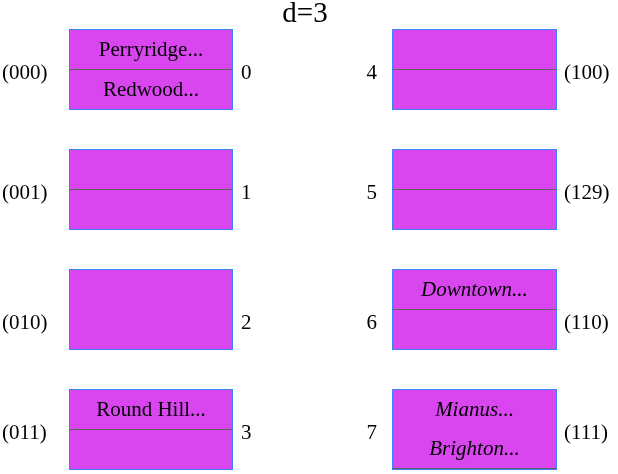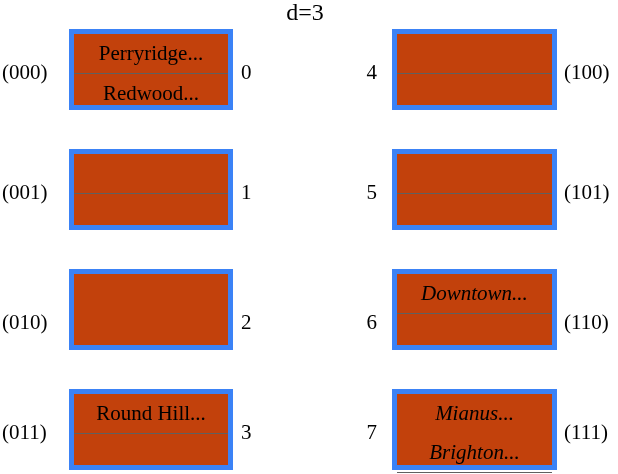--- a/index.html
+++ b/index.html
@@ -15,29 +15,29 @@
     font-family: "Liberation Serif", "DejaVu Serif", serif;
     color: #000000;
     overflow: hidden;
   }
   .title {
     position: absolute;
     top: 1px;
     left: 0;
     width: 610px;
     text-align: center;
-    font-size: 24px;
+    font-size: 29px;
     line-height: 22px;
   }
   .box {
     position: absolute;
     height: 81px;
-    border: 5px solid #3b82f6;
+    border: 1px solid #3b82f6;
     box-sizing: border-box;
-    background: #c2410c;
+    background: #d946ef;
   }
   .box.L { left: 69px;  width: 164px; }
   .box.R { left: 392px; width: 165px; font-style: italic; }
   .t0 { top: 29px;  }
   .t1 { top: 149px; }
   .t2 { top: 269px; }
   .t3 { top: 389px; }
   .cell {
     box-sizing: border-box;
     display: flex;
@@ -96,21 +96,21 @@
     </div>
     <span class="side m1 numL">1</span>
   </div>
 
   <div>
     <span class="side m1 numR">5</span>
     <div class="box R t1">
       <div class="cell ct"></div>
       <div class="cell cb"></div>
     </div>
-    <span class="side m1 lblR">(101)</span>
+    <span class="side m1 lblR">(129)</span>
   </div>
 
   <div>
     <span class="side m2 lblL">(010)</span>
     <div class="box L t2">
       <div class="cell cb"></div>
     </div>
     <span class="side m2 numL">2</span>
   </div>
 

